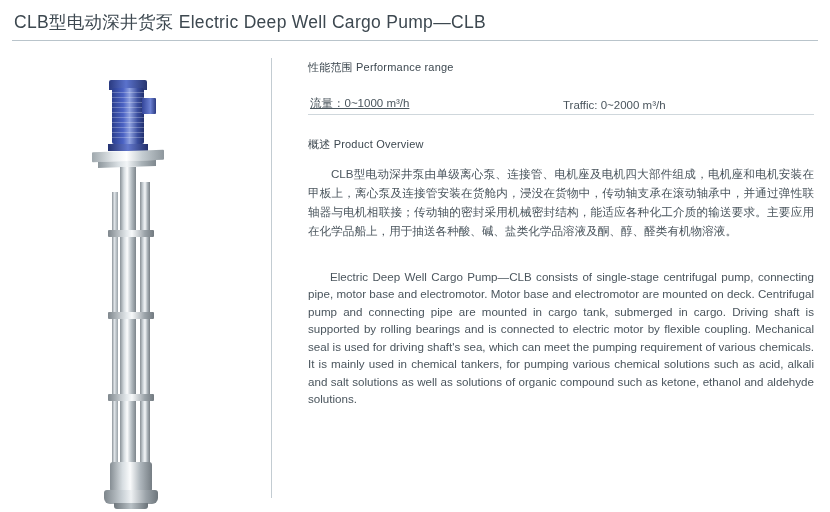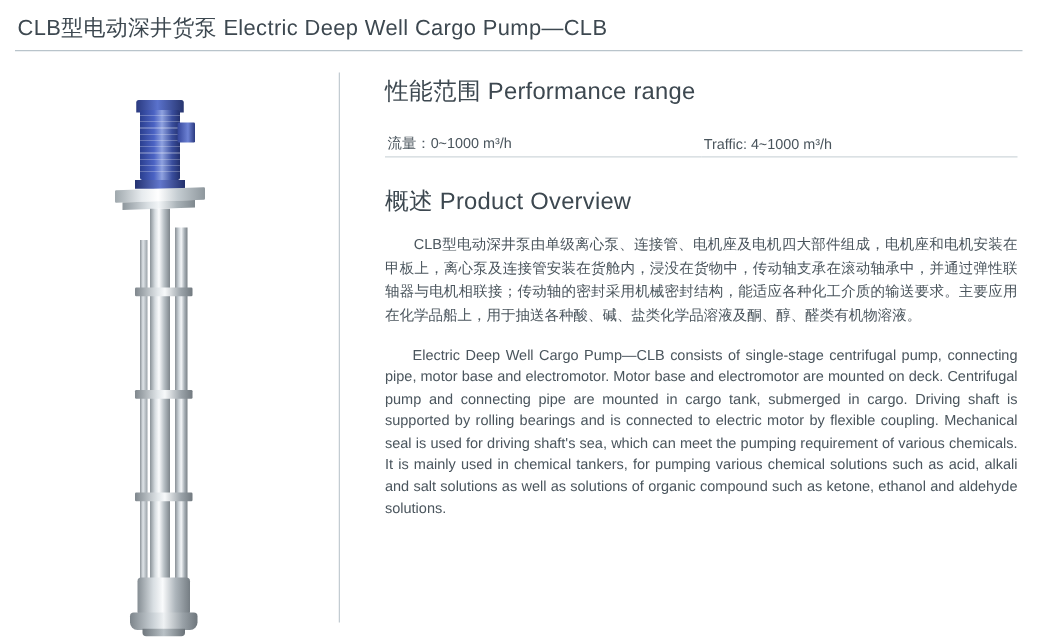--- a/index.html
+++ b/index.html
@@ -201,56 +201,56 @@
   }
 
   
   .right-col {
     position: absolute;
     left: 308px;
     top: 60px;
     width: 506px;
   }
   .section-heading {
-    font-size: 19px;
+    font-size: 11px;
     color: #3d4850;
     margin-bottom: 12px;
     letter-spacing: 0.2px;
   }
   .spec-table {
     width: 100%;
     border-collapse: collapse;
     margin-bottom: 4px;
   }
   .spec-table tr {
     height: 27px;
   }
   .spec-table td {
     font-size: 11.5px;
     color: #4a555d;
     border-bottom: 1px solid #cfd7dc;
     padding: 0 2px 3px 2px;
     vertical-align: bottom;
   }
-  .spec-table td.col-cn { width: 245px; }
+  .spec-table td.col-cn { width: 245px; text-decoration: underline; }
   .spec-table td.col-en { width: 245px; }
 
   .overview {
     margin-top: 22px;
   }
   .para {
     font-size: 11.6px;
     line-height: 17.5px;
     color: #4a555d;
     text-align: justify;
     margin: 0;
   }
   .para.cn {
     text-indent: 23px;
-    margin-bottom: 14px;
+    margin-bottom: 28px;
     line-height: 19px;
   }
   .para.en {
     text-indent: 22px;
   }
 </style>
 </head>
 <body>
 
 <div class="page">
@@ -284,21 +284,21 @@
   <div class="divider"></div>
 
   <div class="right-col">
 
     <div class="section-heading">性能范围 Performance range</div>
 
     <table class="spec-table">
       <tbody>
         <tr>
           <td class="col-cn">流量：0~1000 m³/h</td>
-          <td class="col-en">Traffic: 4~1000 m³/h</td>
+          <td class="col-en">Traffic: 0~2000 m³/h</td>
         </tr>
       </tbody>
     </table>
 
     <div class="overview">
       <div class="section-heading">概述 Product Overview</div>
       <p class="para cn">CLB型电动深井泵由单级离心泵、连接管、电机座及电机四大部件组成，电机座和电机安装在甲板上，离心泵及连接管安装在货舱内，浸没在货物中，传动轴支承在滚动轴承中，并通过弹性联轴器与电机相联接；传动轴的密封采用机械密封结构，能适应各种化工介质的输送要求。主要应用在化学品船上，用于抽送各种酸、碱、盐类化学品溶液及酮、醇、醛类有机物溶液。</p>
       <p class="para en">Electric Deep Well Cargo Pump—CLB consists of single-stage centrifugal pump, connecting pipe, motor base and electromotor. Motor base and electromotor are mounted on deck. Centrifugal pump and connecting pipe are mounted in cargo tank, submerged in cargo. Driving shaft is supported by rolling bearings and is connected to electric motor by flexible coupling. Mechanical seal is used for driving shaft's sea, which can meet the pumping requirement of various chemicals. It is mainly used in chemical tankers, for pumping various chemical solutions such as acid, alkali and salt solutions as well as solutions of organic compound such as ketone, ethanol and aldehyde solutions.</p>
     </div>
 

